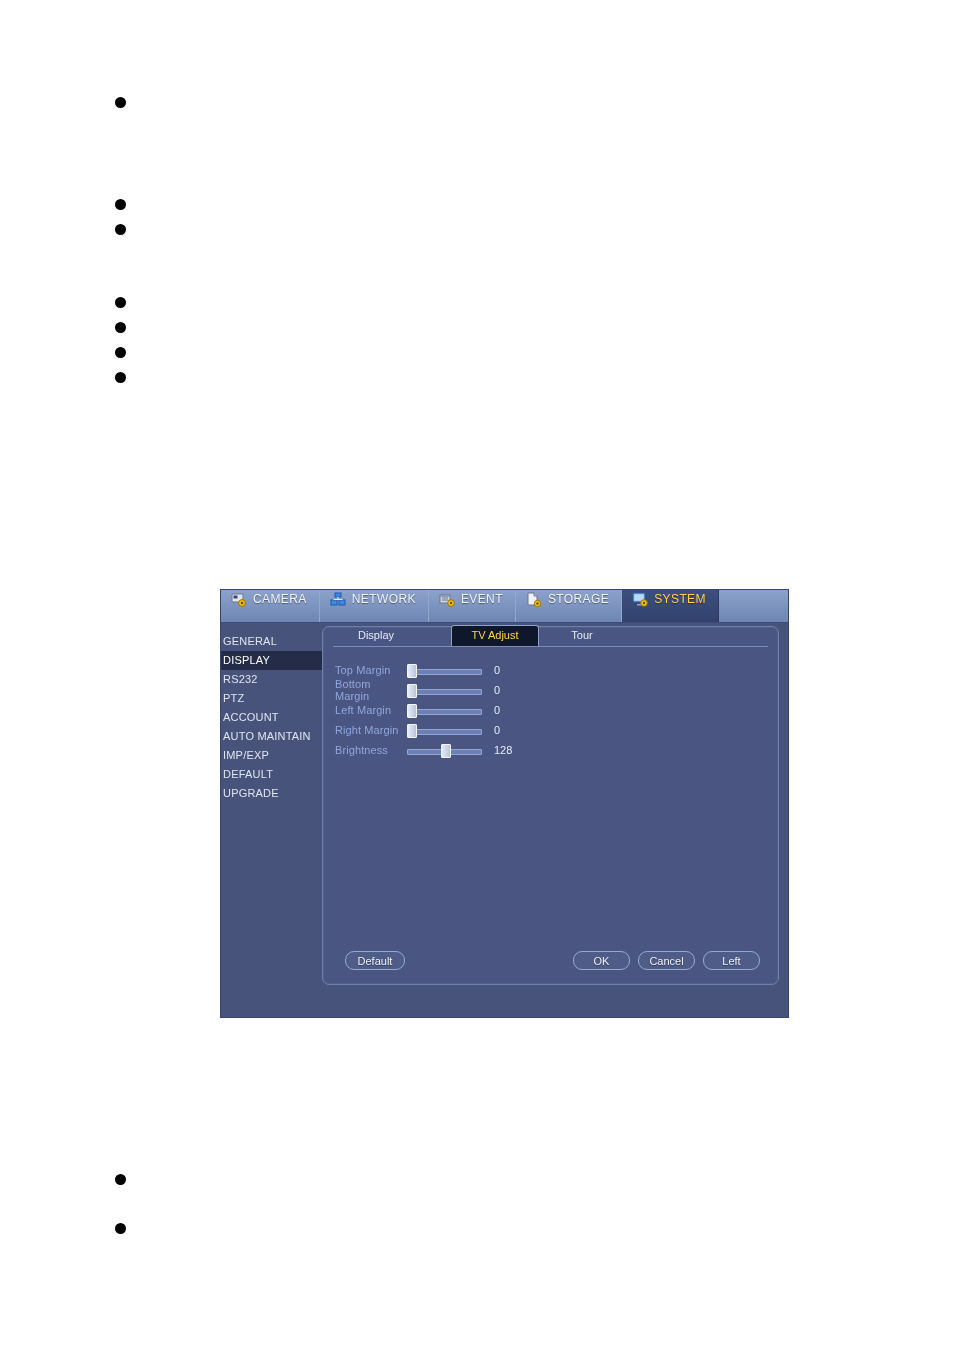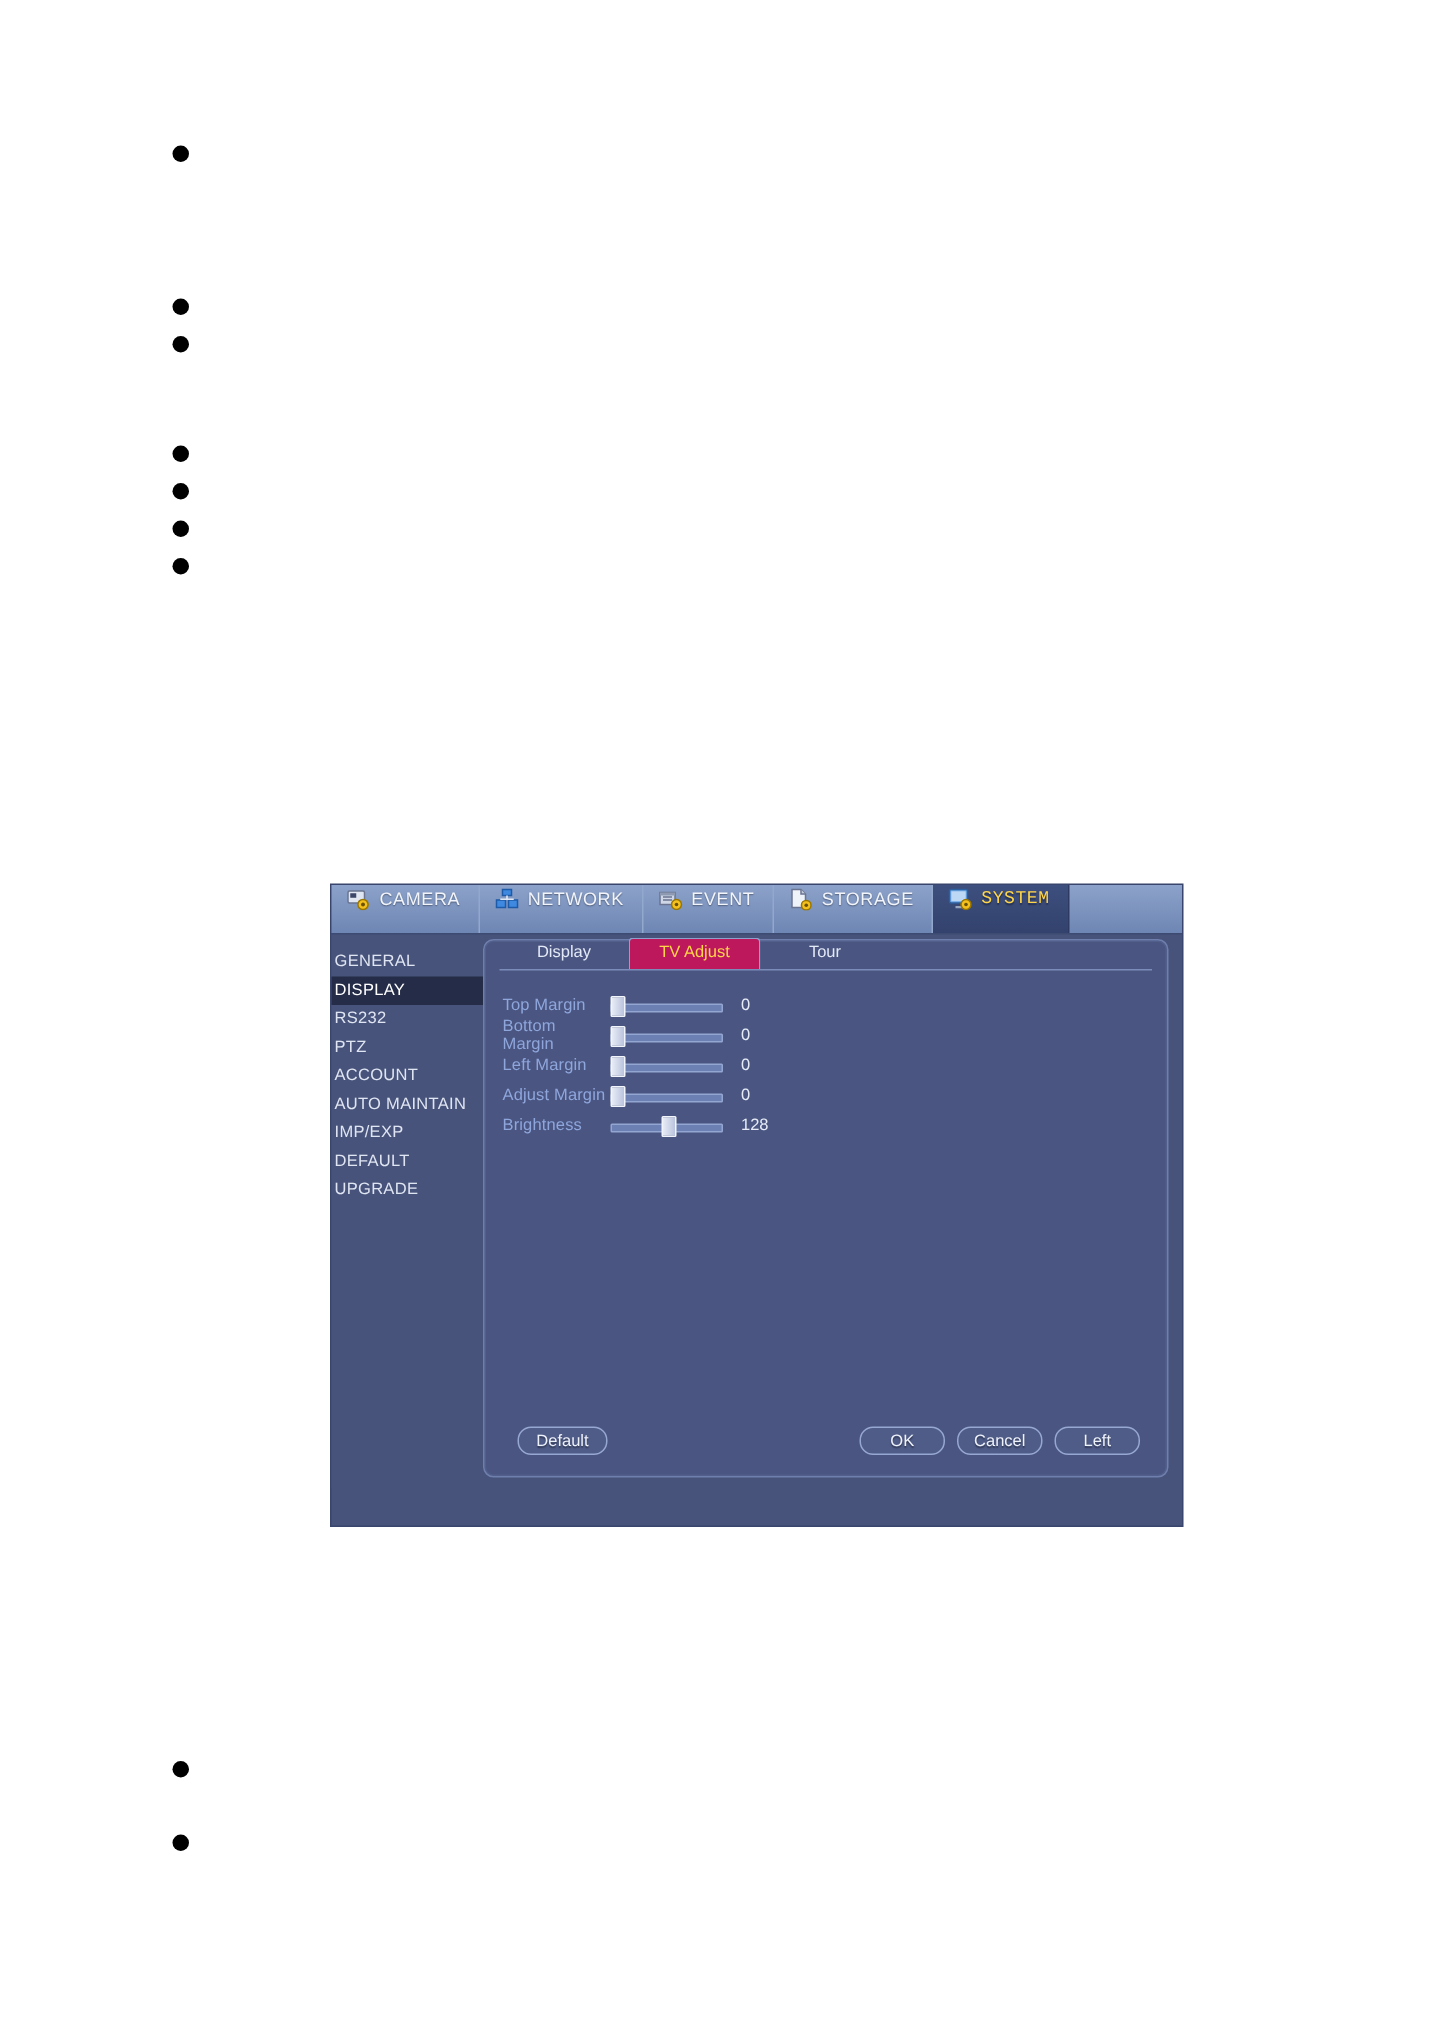--- a/index.html
+++ b/index.html
@@ -49,21 +49,21 @@
   .mtab{
     display:flex;align-items:center;gap:5px;
     padding:0 12px 14px 10px;
     color:#f2f5fb;font-size:12px;letter-spacing:.4px;
     border-right:1px solid #93a8cd;
     text-shadow:0 1px 1px rgba(0,0,0,.4);
     cursor:default;
   }
   .mtab.active{
     background:linear-gradient(to bottom,#3d4f7e 0%,#33426d 100%);
-    color:#ffd54a;border-right:1px solid #2e3a61;font-family:Liberation Mono, monospace;
+    color:#ffd54a;border-right:1px solid #2e3a61;
   }
   .mtab .ic{width:17px;height:15px;position:relative;flex:0 0 auto;}
   .tabfill{flex:1 1 auto;border-right:none;}
 
   
   .dlg-body{display:flex;height:369px;}
   .sidebar{
     width:101px;flex:0 0 101px;padding-top:9px;
     background:#47537a;
   }
@@ -86,23 +86,23 @@
   .subtabs{
     position:absolute;left:10px;top:-2px;display:flex;gap:0;
     border-bottom:1px solid #7b8cba;width:calc(100% - 20px);
     height:21px;
   }
   .stab{
     min-width:62px;padding:0 12px;height:20px;line-height:20px;
     text-align:center;font-size:11px;color:#e3e9f6;cursor:default;
   }
   .stab.active{
-    background:#be185d;color:#ffd54a;
+    background:#0f172a;color:#ffd54a;
     border:1px solid #8fa0cc;border-bottom:none;
-    border-radius:3px 3px 0 0;line-height:18px;
+    border-radius:3px 3px 0 0;line-height:18px;margin-left:32px;
   }
 
   
   .form{position:absolute;left:12px;top:33px;right:12px;}
   .row{display:flex;align-items:center;height:20px;}
   .row .lbl{
     width:72px;flex:0 0 72px;color:#8fa6dd;font-size:11px;letter-spacing:.1px;
   }
   .slider{position:relative;width:75px;flex:0 0 75px;height:14px;}
   .slider .track{
@@ -252,21 +252,21 @@
             </div>
             <div class="row">
               <div class="lbl">Left Margin</div>
               <div class="slider">
                 <div class="track"></div>
                 <div class="handle" style="left: 0px;"></div>
               </div>
               <div class="val">0</div>
             </div>
             <div class="row">
-              <div class="lbl">Adjust Margin</div>
+              <div class="lbl">Right Margin</div>
               <div class="slider">
                 <div class="track"></div>
                 <div class="handle" style="left: 0px;"></div>
               </div>
               <div class="val">0</div>
             </div>
             <div class="row">
               <div class="lbl">Brightness</div>
               <div class="slider">
                 <div class="track"></div>

